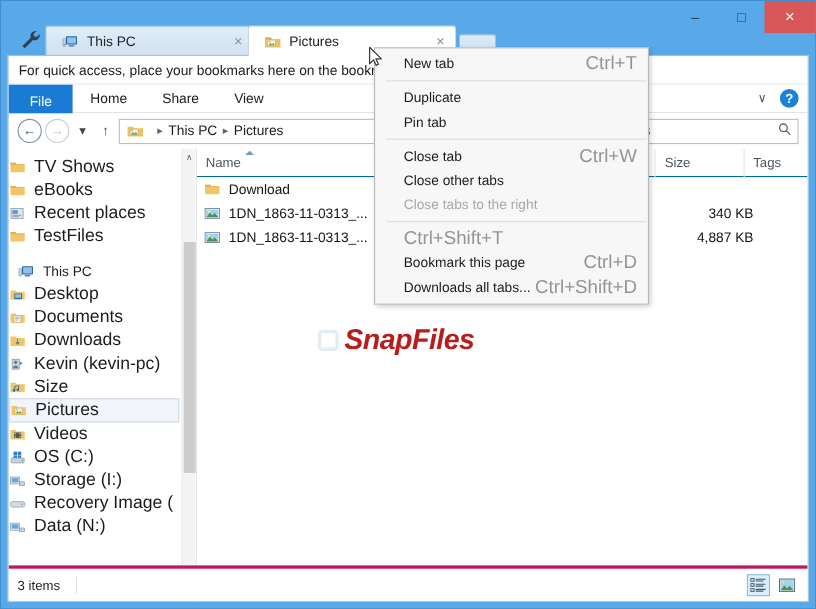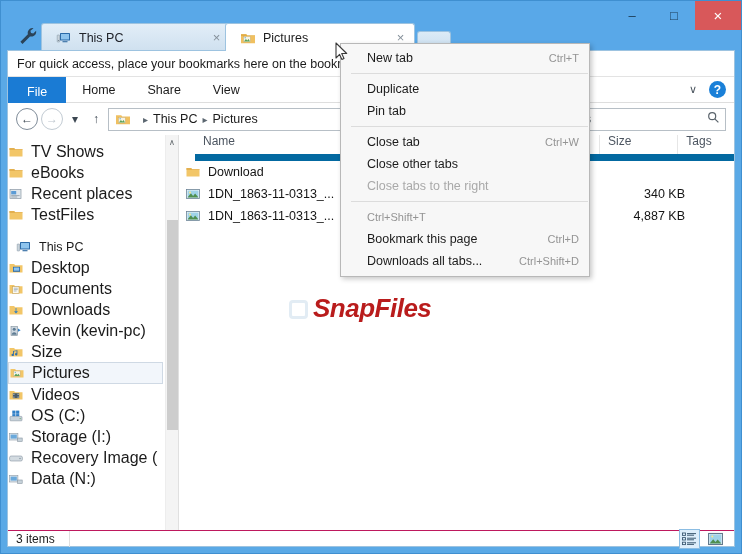--- a/index.html
+++ b/index.html
@@ -302,26 +302,26 @@
 
   
   #filepane {
     flex: 1 1 auto;
     position: relative;
     background: #ffffff;
     overflow: hidden;
   }
   #colhead {
     position: absolute;
-    left: 16px; top: 0; right: 0;
+    left: 0; top: 0; right: 0;
     height: 26px;
     background: #ffffff;
-    border-bottom: 7px solid #0369a1;
+    border-bottom: 1px solid #0369a1;
     display: flex;
-    align-items: flex-end;
+    align-items: flex-start;
   }
   .col {
     height: 26px;
     display: flex; align-items: center;
     font-size: 12px;
     color: #4c5560;
     border-left: 1px solid #e6e6e6;
     padding-left: 8px;
     position: relative;
     cursor: default;
@@ -405,23 +405,23 @@
     flex: 1 1 auto;
     margin: 0 1px;
     max-width: 486px;
   }
   #hscroll .htrack { flex: 1 1 auto; }
 
   
   #statusbar {
     position: absolute;
     left: 0; bottom: 0;
-    width: 726px; height: 16px;
-    background: #ffffff;
-    border-top: 1px solid #be185d;
+    width: 726px; height: 32px;
+    background: #ffffff;
+    border-top: 3px solid #be185d;
     display: flex; align-items: center;
     padding: 0 8px;
     font-size: 12px;
     color: #1b1b1b;
   }
   #statusbar .sep {
     width: 1px; height: 16px;
     background: #e0e0e0;
     margin-left: 14px;
   }
@@ -453,21 +453,21 @@
   .mi {
     display: flex; align-items: center;
     height: 22px;
     padding: 0 10px 0 26px;
     font-size: 12.5px;
     color: #1b1b1b;
     cursor: default;
   }
   .mi.disabled { color: #a9a9a9; }
   .mi .label { flex: 1 1 auto; white-space: nowrap; }
-  .mi .accel { color: #949494; font-size: 11px; white-space: nowrap; }
+  .mi .accel { color: #949494; font-size: 17px; white-space: nowrap; }
   .midiv {
     height: 1px;
     background: #dcdcdc;
     margin: 4px 1px 4px 10px;
   }
   #cursor {
     position: absolute;
     left: 334px; top: 41px;
     z-index: 60;
     width: 14px; height: 20px;

